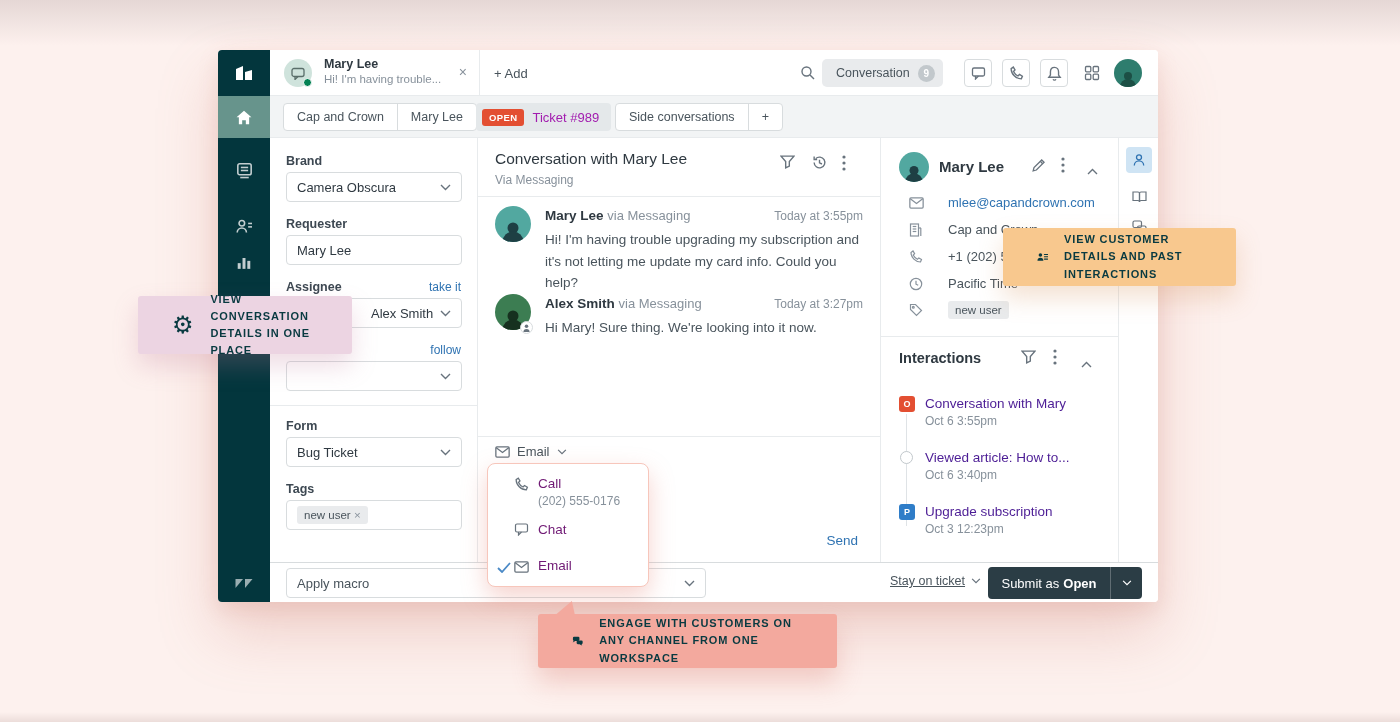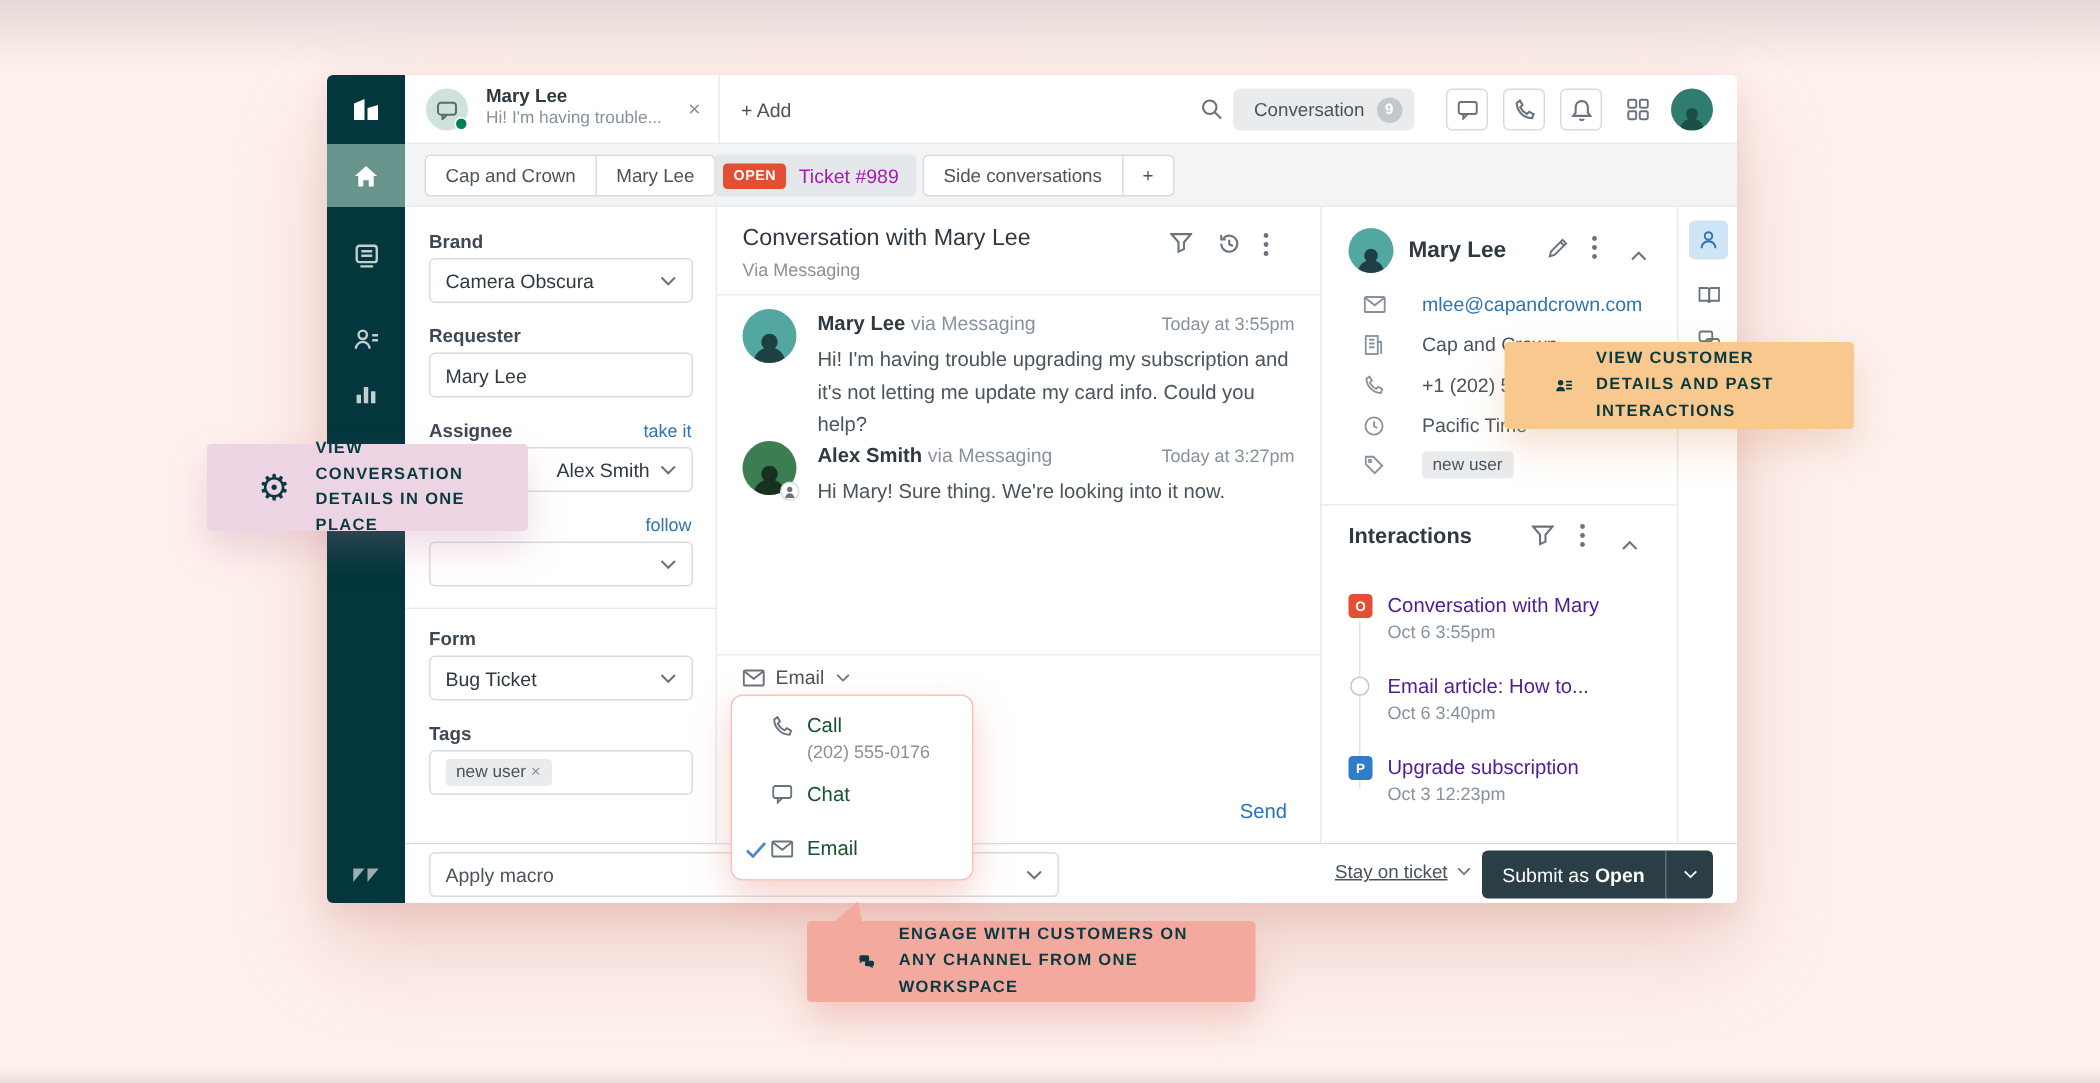--- a/index.html
+++ b/index.html
@@ -136,21 +136,21 @@
     border-radius:4px; display:flex; color:#fff; font-size:13px; overflow:hidden; }
   .submit-main{ flex:1; display:flex; align-items:center; justify-content:center; gap:4px; }
   .submit-chev{ width:32px; display:flex; align-items:center; justify-content:center;
     border-left:1px solid rgba(255,255,255,.25); }
 
   
   .popup{ position:absolute; left:269px; top:413px; width:162px; height:124px; background:#fff;
     border:1px solid #f7c6bb; border-radius:8px; z-index:5;
     box-shadow:0 10px 24px rgba(228,130,115,.35); }
   .pop-ic{ position:absolute; left:26px; color:#68737d; }
-  .pop-lbl{ position:absolute; left:50px; font-size:13.5px; color:#14532d;text-align:center; }
+  .pop-lbl{ position:absolute; left:50px; font-size:13.5px; color:#701a75;text-align:center; }
   .pop-sub{ position:absolute; left:50px; font-size:12px; color:#87919b; }
   .pop-check{ position:absolute; left:9px; color:#4a89c6; }
 
   
   .callout{ position:absolute; z-index:10; display:flex; align-items:center; gap:16px; padding:0 34px;
     border-radius:3px; color:#093a41; font-weight:700; font-size:11px; letter-spacing:.08em;
     line-height:1.55; }
   .co-pink{ left:138px; top:296px; width:214px; height:58px; background:#ecd4e2;
     box-shadow:0 12px 24px rgba(190,120,150,.25); }
   .co-orange{ left:1003px; top:228px; width:233px; height:58px; background:#f8c88e;
@@ -497,21 +497,21 @@
         </svg>
     </div>
 
     <div class="tl-line"></div>
 
     <div class="tl-badge" style="top:258px; background:#e34f32">O</div>
     <div class="tl-title" style="top:258px">Conversation with Mary</div>
     <div class="tl-time" style="top:276px">Oct 6 3:55pm</div>
 
     <div class="tl-circle" style="top:313px"></div>
-    <div class="tl-title" style="top:312px">Email article: How to...</div>
+    <div class="tl-title" style="top:312px">Viewed article: How to...</div>
     <div class="tl-time" style="top:330px">Oct 6 3:40pm</div>
 
     <div class="tl-badge" style="top:366px; background:#2f7dc8">P</div>
     <div class="tl-title" style="top:366px">Upgrade subscription</div>
     <div class="tl-time" style="top:384px">Oct 3 12:23pm</div>
   </div>
 
   <div class="rail">
     <div class="rail-chip">
       <svg width="14" height="14" viewBox="0 0 14 14" fill="none" stroke="currentColor" stroke-width="1.3">

